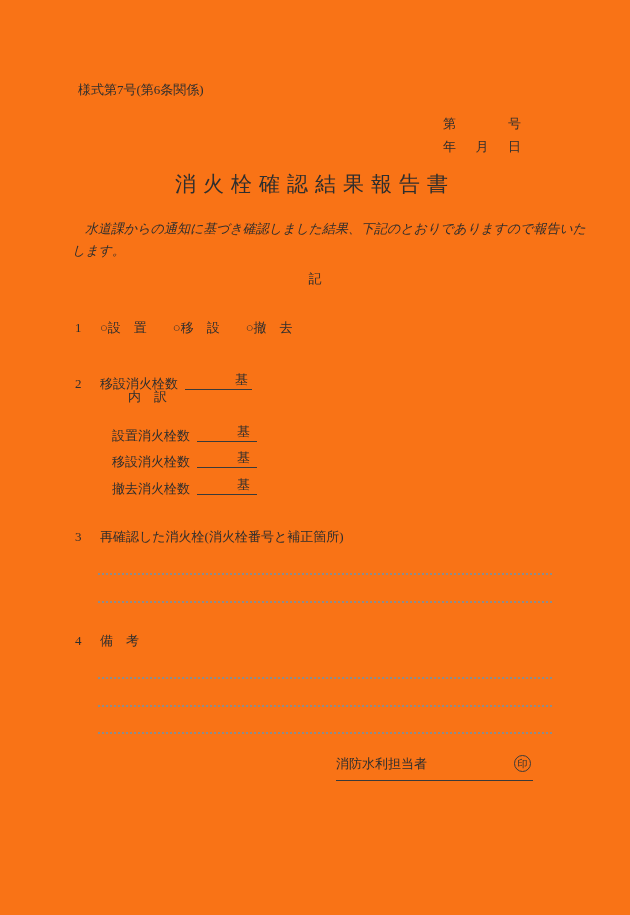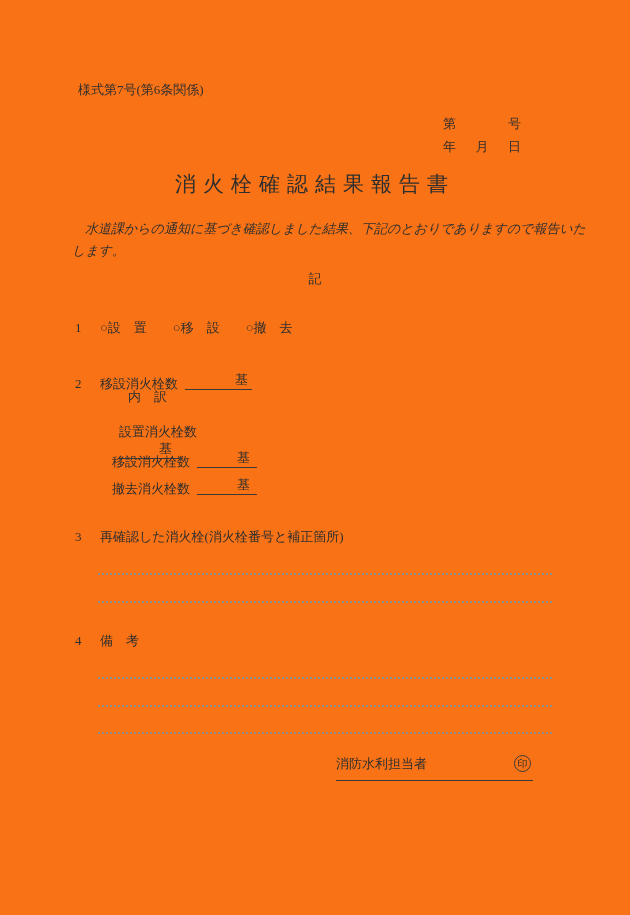--- a/index.html
+++ b/index.html
@@ -42,21 +42,21 @@
   .sec .sec-num { display: inline-block; width: 25px; }
   .sec1 { top: 319px; }
   .sec1 .opt { margin-right: 26px; }
   .sec1 .opt:last-child { margin-right: 12px; }
   .sec2 { top: 371px; }
   .sec3 { top: 528px; }
   .sec4 { top: 632px; }
 
   .breakdown-label { top: 388px; left: 128px; }
   .brow { left: 112px; display: inline-flex; align-items: baseline; }
-  .brow-1 { top: 423px; flex-direction: column; }
+  .brow-1 { top: 423px; }
   .brow-2 { top: 449px; }
   .brow-3 { top: 476px; text-align: center; }
 
   .blank {
     display: inline-flex;
     justify-content: flex-end;
     border-bottom: 1px solid #3a3a3a;
     padding-bottom: 1px;
     margin-left: 7px;
   }

